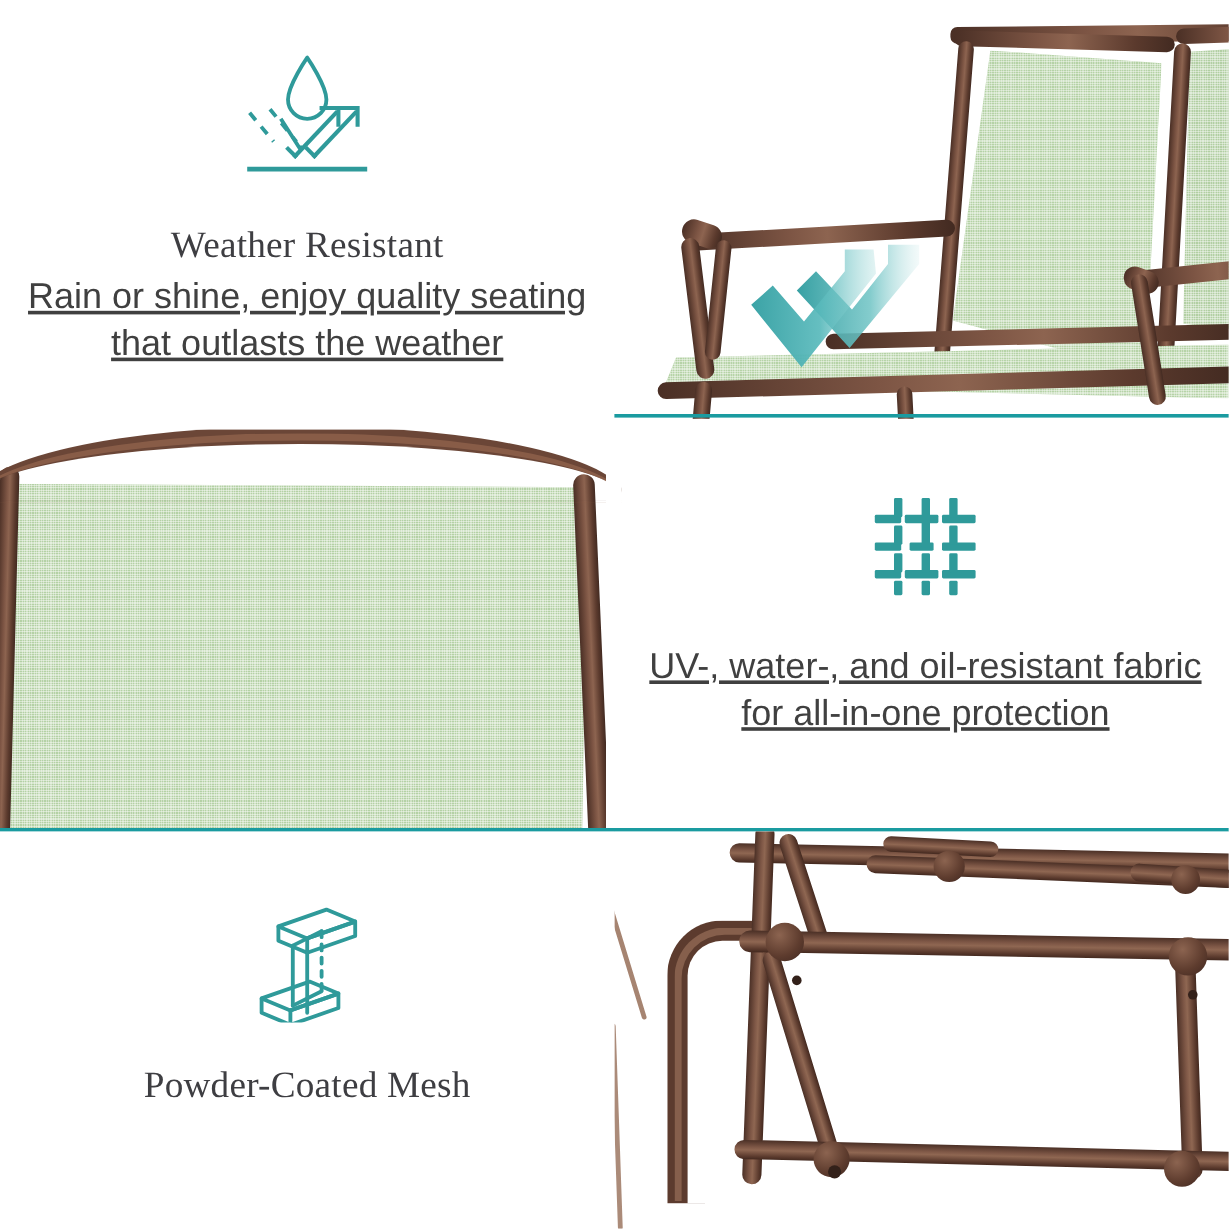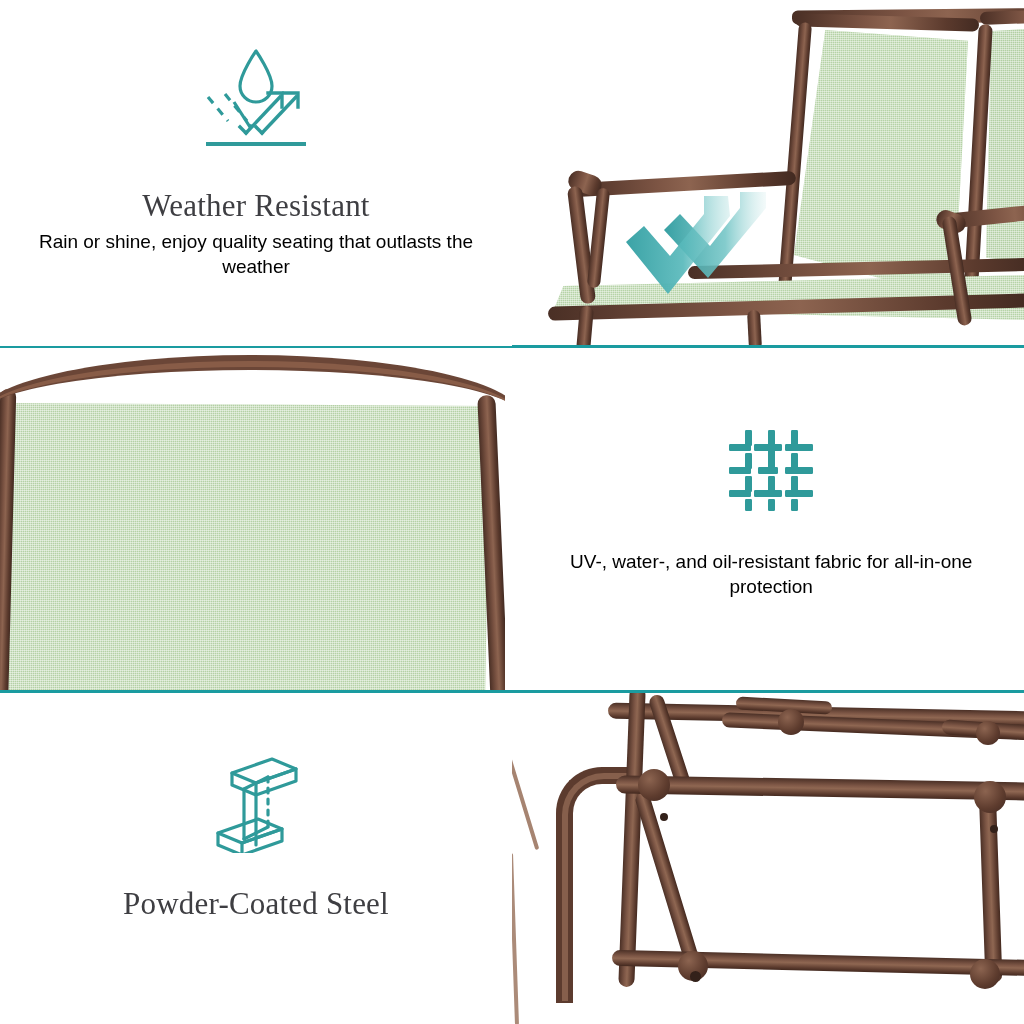--- a/index.html
+++ b/index.html
@@ -22,21 +22,21 @@
     background: #ffffff;
   }
 
   
   .row {
     position: absolute;
     left: 0;
     width: 1024px;
     display: flex;
   }
-  #row-weather  { top: 0px;   height: 346px; }
+  #row-weather  { top: 12px;   height: 346px; }
   #row-mesh     { top: 349px; height: 341px; }
   #row-steel    { top: 693px; height: 331px; }
 
   .divider {
     position: absolute;
     left: 0;
     width: 1024px;
     height: 3px;
     background: #1a9ba0;
   }
@@ -74,26 +74,27 @@
     color: #3e3e42;
     letter-spacing: 0.2px;
     margin: 0 0 7px 0;
     text-align: center;
     line-height: 1.1;
   }
 
   .feature-desc {
     font-family: "Liberation Sans", sans-serif;
     font-weight: 300;
-    font-size: 19px;
+    font-size: 30px;
     line-height: 1.30;
-    color: #000000;
+    color: #404040;
     text-align: center;
     margin: 0;
     max-width: 470px;
+    text-decoration: underline;
   }
 
   
   .photo {
     position: relative;
     width: 512px;
     height: 100%;
     overflow: hidden;
     background: #ffffff;
   }
@@ -497,21 +498,21 @@
 
           <path d="M34 34 L34 84"></path>
           <path d="M46 40 L46 90" stroke-dasharray="0 0"></path>
           <path d="M58 22 L58 72" stroke-dasharray="5 6"></path>
 
           <path d="M34 34 L58 22"></path>
           <path d="M34 84 L58 72"></path>
         </svg>
       </span>
 
-      <h2 class="feature-title">Powder-Coated Steel</h2>
+      <h2 class="feature-title">Powder-Coated Mesh</h2>
     </div>
 
     <div class="photo" id="photo-mechanism">
       <div class="mech-tube" id="mech-top-rail"></div>
       <div class="mech-tube" id="mech-top-rail2"></div>
       <div class="mech-tube" id="mech-small-arm"></div>
       <div class="mech-tube" id="mech-far-rail"></div>
 
       <div id="mech-leg-curve"></div>
       <div id="mech-leg-curve-hl"></div>

